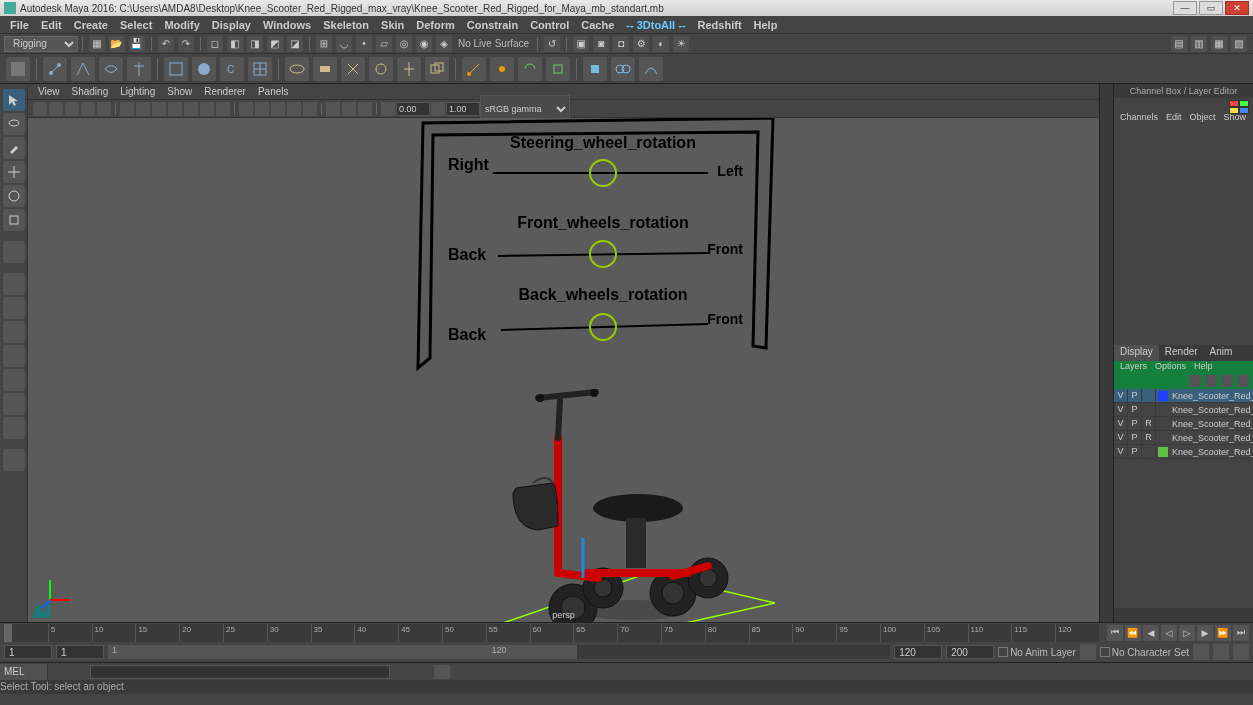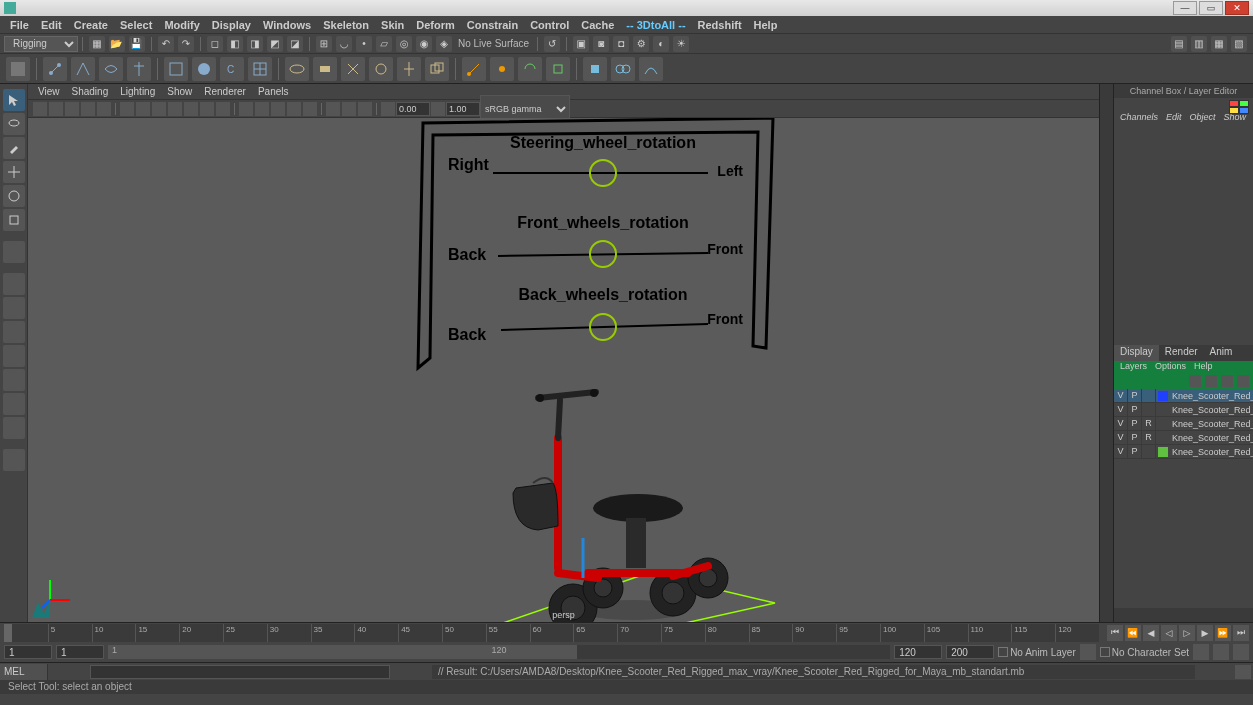--- a/index.html
+++ b/index.html
@@ -47,21 +47,21 @@
 .paneltoolbar input { width: 34px; height: 14px; background: #333; color: #ccc; border: 1px solid #555; font-size: 9px; padding: 0 2px; }
 .paneltoolbar select { height: 28px; background: #4a4a4a; color: #ccc; border: 1px solid #555; font-size: 9px; width: 90px; }
 
 .viewport { flex: 1; background: #5b5b5b; position: relative; overflow: hidden; }
 .scroll-v { width: 14px; background: #3a3a3a; border-left: 1px solid #222; }
 
 
 .rightcol { width: 140px; background: #15803d; border-left: 1px solid #222; display: flex; flex-direction: column; }
 .rightcol .pane-title { height: 14px; background: #3a3a3a; font-size: 9px; text-align: center; line-height: 14px; color: #aaa; }
 .rightcol .pane-menu { height: 14px; background: #444; display: flex; padding: 0 2px; }
-.rightcol .pane-menu span { padding: 0 4px; font-size: 9px; cursor: pointer; font-style: italic; }
+.rightcol .pane-menu span { padding: 0 4px; font-size: 9px; cursor: pointer; }
 .rightcol .pane-body { flex: 1; background: #444; position: relative; }
 .rightcol .cswatch { position: absolute; right: 4px; top: 2px; width: 20px; height: 14px; display: grid; grid-template-columns: 1fr 1fr; grid-template-rows: 1fr 1fr; }
 .rightcol .cswatch div { border: 1px solid #333; }
 .rightcol .tabs { height: 16px; display: flex; background: #3a3a3a; }
 .rightcol .tabs .tab { padding: 1px 6px; font-size: 10px; cursor: pointer; background: #3a3a3a; }
 .rightcol .tabs .tab.active { background: #505050; }
 .rightcol .layersmenu { height: 14px; display: flex; padding: 0 2px; }
 .rightcol .layersmenu span { padding: 0 4px; font-size: 9px; cursor: pointer; }
 .rightcol .layersicons { height: 14px; display: flex; justify-content: flex-end; padding: 0 4px; gap: 4px; }
 .rightcol .layersicons .lic { width: 12px; height: 12px; background: #555; cursor: pointer; }
@@ -94,37 +94,38 @@
 .rangearea .ric { width: 16px; height: 16px; background: #555; cursor: pointer; }
 
 
 .cmdarea { height: 18px; background: #444; display: flex; align-items: center; border-top: 1px solid #222; gap: 38px; }
 .cmdarea .lang { width: 48px; background: #505050; height: 16px; line-height: 16px; padding: 0 4px; font-size: 10px; border-right: 1px solid #333; }
 .cmdarea input { flex: 0 0 300px; background: #333; color: #ccc; border: 1px solid #555; height: 14px; font-size: 10px; padding: 0 4px; margin: 0 4px; }
 .cmdarea .result { flex: 1; background: #3a3a3a; height: 14px; line-height: 14px; font-size: 10px; color: #aaa; padding: 0 6px; overflow:hidden; }
 .cmdarea .endic { width: 16px; height: 14px; background: #555; margin: 0 2px; cursor: pointer; }
 
 
-.helpline { height: 14px; background: #3a3a3a; font-size: 10px; color: #aaa; padding: 0 8px; line-height: 14px; }
+.helpline { height: 14px; background: #3a3a3a; font-size: 10px; color: #aaa; padding: 0 0; line-height: 14px; }
 
 
 .controlhud { position: absolute; left: 380px; top: 0px; width: 370px; height: 260px; }
 .controlhud text { font-family: Arial; font-weight: bold; }
 
 .scooter { position: absolute; left: 470px; top: 260px; width: 280px; height: 260px; }
 .persp-label { position: absolute; left: 50%; transform: translateX(-50%); bottom: 2px; font-size: 9px; color: #ccc; }
 
 .axisgizmo { position: absolute; left: 10px; bottom: 10px; width: 40px; height: 40px; }
 .mayalogo { position: absolute; left: 2px; bottom: 2px; width: 22px; height: 22px; }
 </style>
 </head>
 <body>
 
 <div class="titlebar">
   <div class="icon"></div>
+  <span>Autodesk Maya 2016: C:\Users\AMDA8\Desktop\Knee_Scooter_Red_Rigged_max_vray\Knee_Scooter_Red_Rigged_for_Maya_mb_standart.mb</span>
   <div class="spacer"></div>
   <div class="winbtn">—</div>
   <div class="winbtn">▭</div>
   <div class="winbtn close">✕</div>
 </div>
 
 <div class="menubar">
   <span class="mitem">File</span>
   <span class="mitem">Edit</span>
   <span class="mitem">Create</span>
@@ -669,17 +670,16 @@
       <span>No Character Set</span>
     </div>
   <div class="ric"></div>
   <div class="ric"></div>
   <div class="ric"></div>
 </div>
 
 <div class="cmdarea">
   <div class="lang">MEL</div>
   <input style="">
-  <div class="result">// Result: C:/Users/AMDA8/Desktop/Knee_Scooter_Red_Rigged_max_vray/Knee_Scooter_Red_Rigged_for_Maya_mb_standart.mb</div>
   <div class="endic"></div>
 </div>
 
 <div class="helpline">Select Tool: select an object</div>
 
 </body></html>

